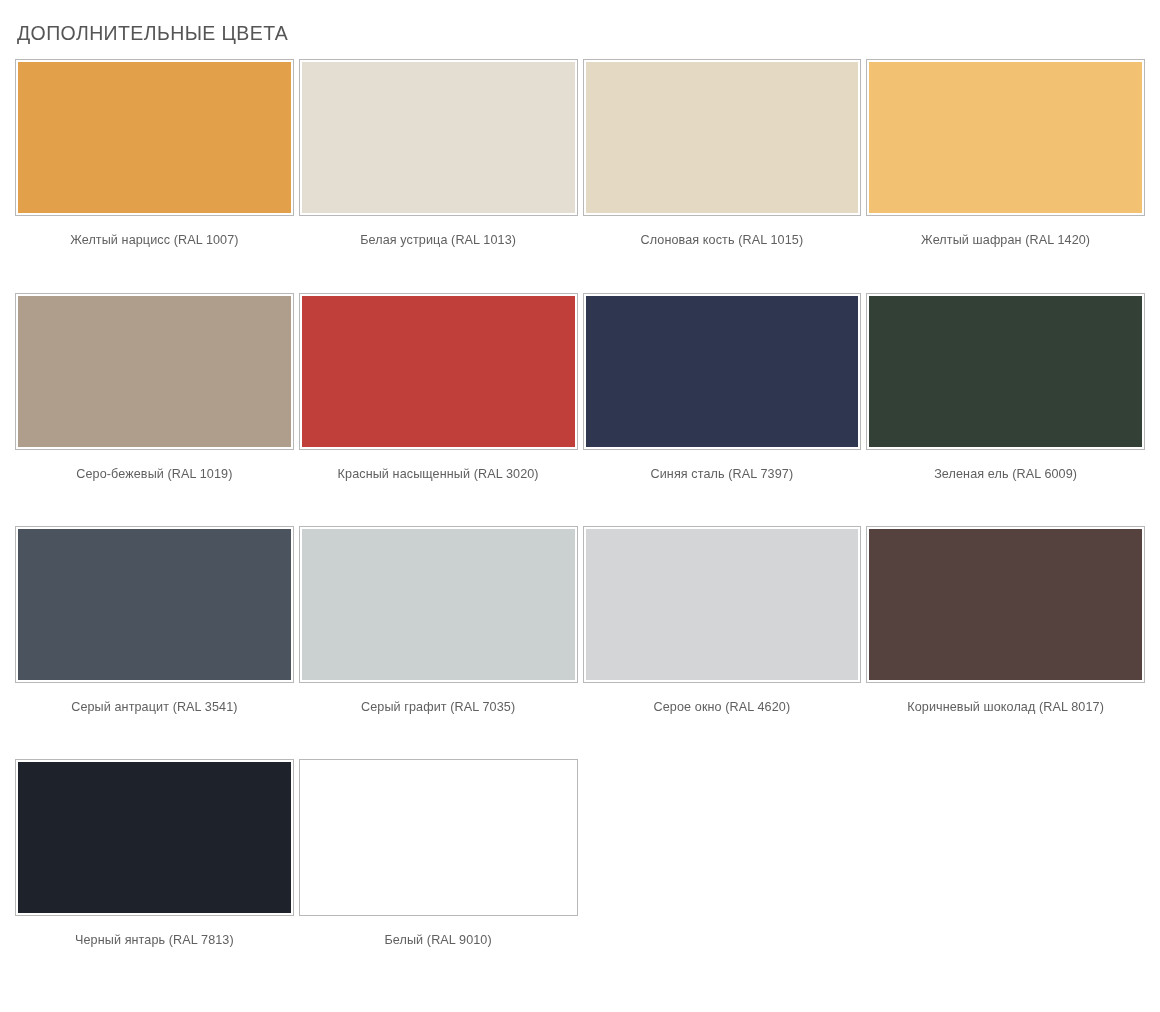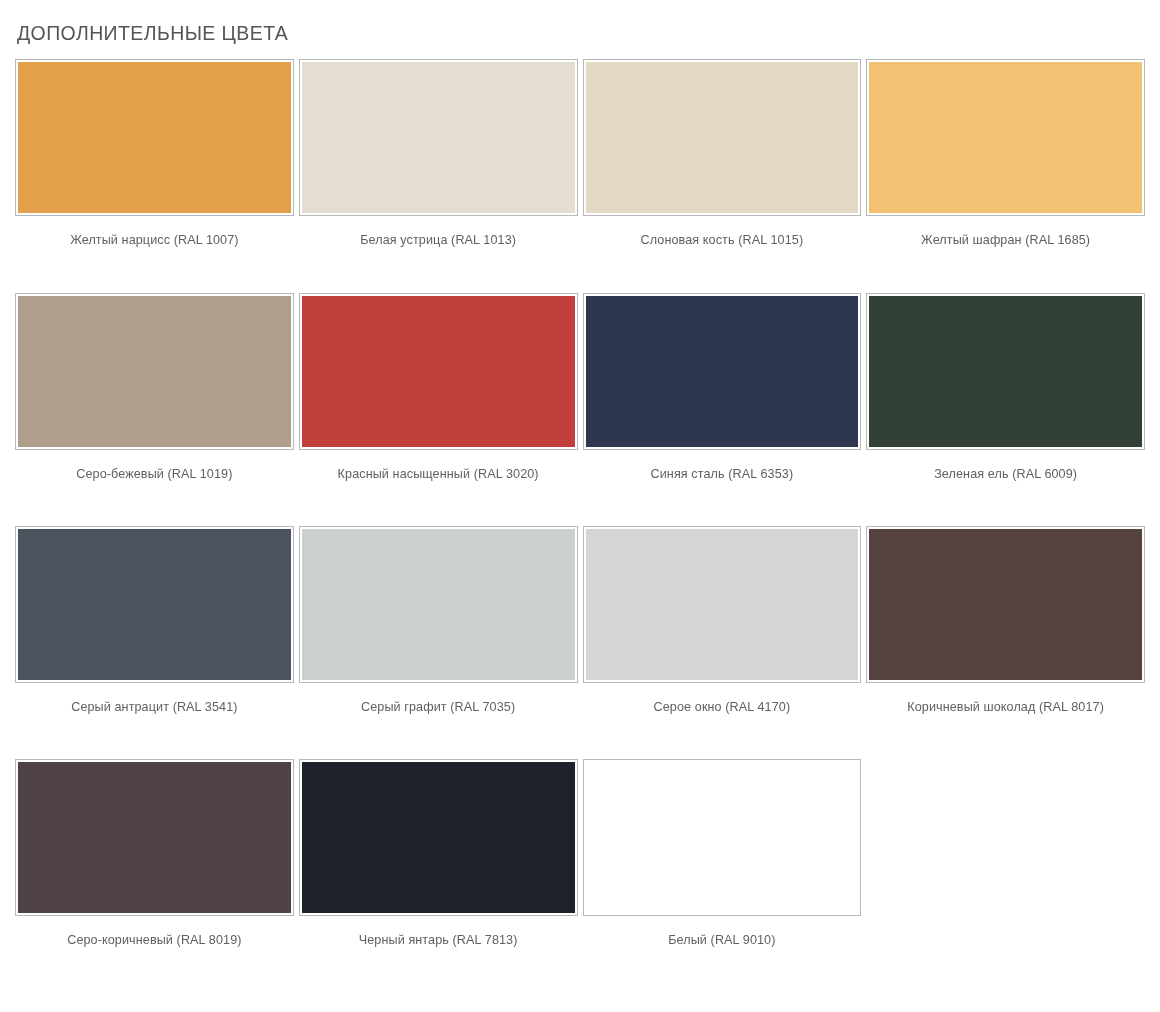--- a/index.html
+++ b/index.html
@@ -85,39 +85,39 @@
       <div class="swatch-cell">
         <div class="swatch-frame" style="border-color: rgb(184, 184, 184);">
           <div class="swatch-fill" style="background: rgb(228, 218, 196);"></div>
         </div>
         <div class="swatch-label">Слоновая кость (RAL 1015)</div>
       </div>
       <div class="swatch-cell">
         <div class="swatch-frame" style="border-color: rgb(184, 184, 184);">
           <div class="swatch-fill" style="background: rgb(242, 193, 113);"></div>
         </div>
-        <div class="swatch-label">Желтый шафран (RAL 1685)</div>
+        <div class="swatch-label">Желтый шафран (RAL 1420)</div>
       </div>
       <div class="swatch-cell">
         <div class="swatch-frame" style="border-color: rgb(184, 184, 184);">
           <div class="swatch-fill" style="background: rgb(174, 158, 139);"></div>
         </div>
         <div class="swatch-label">Серо-бежевый (RAL 1019)</div>
       </div>
       <div class="swatch-cell">
         <div class="swatch-frame" style="border-color: rgb(184, 184, 184);">
           <div class="swatch-fill" style="background: rgb(192, 63, 59);"></div>
         </div>
         <div class="swatch-label">Красный насыщенный (RAL 3020)</div>
       </div>
       <div class="swatch-cell">
         <div class="swatch-frame" style="border-color: rgb(184, 184, 184);">
           <div class="swatch-fill" style="background: rgb(47, 54, 80);"></div>
         </div>
-        <div class="swatch-label">Синяя сталь (RAL 6353)</div>
+        <div class="swatch-label">Синяя сталь (RAL 7397)</div>
       </div>
       <div class="swatch-cell">
         <div class="swatch-frame" style="border-color: rgb(184, 184, 184);">
           <div class="swatch-fill" style="background: rgb(50, 64, 54);"></div>
         </div>
         <div class="swatch-label">Зеленая ель (RAL 6009)</div>
       </div>
       <div class="swatch-cell">
         <div class="swatch-frame" style="border-color: rgb(184, 184, 184);">
           <div class="swatch-fill" style="background: rgb(75, 83, 94);"></div>
@@ -127,33 +127,27 @@
       <div class="swatch-cell">
         <div class="swatch-frame" style="border-color: rgb(184, 184, 184);">
           <div class="swatch-fill" style="background: rgb(203, 209, 208);"></div>
         </div>
         <div class="swatch-label">Серый графит (RAL 7035)</div>
       </div>
       <div class="swatch-cell">
         <div class="swatch-frame" style="border-color: rgb(184, 184, 184);">
           <div class="swatch-fill" style="background: rgb(212, 213, 215);"></div>
         </div>
-        <div class="swatch-label">Серое окно (RAL 4170)</div>
+        <div class="swatch-label">Серое окно (RAL 4620)</div>
       </div>
       <div class="swatch-cell">
         <div class="swatch-frame" style="border-color: rgb(184, 184, 184);">
           <div class="swatch-fill" style="background: rgb(85, 65, 61);"></div>
         </div>
         <div class="swatch-label">Коричневый шоколад (RAL 8017)</div>
-      </div>
-      <div class="swatch-cell">
-        <div class="swatch-frame" style="border-color: rgb(184, 184, 184);">
-          <div class="swatch-fill" style="background: rgb(78, 66, 69);"></div>
-        </div>
-        <div class="swatch-label">Серо-коричневый (RAL 8019)</div>
       </div>
       <div class="swatch-cell">
         <div class="swatch-frame" style="border-color: rgb(184, 184, 184);">
           <div class="swatch-fill" style="background: rgb(30, 34, 43);"></div>
         </div>
         <div class="swatch-label">Черный янтарь (RAL 7813)</div>
       </div>
       <div class="swatch-cell">
         <div class="swatch-frame" style="border-color: rgb(184, 184, 184);">
           <div class="swatch-fill" style="background: rgb(255, 255, 255);"></div>

